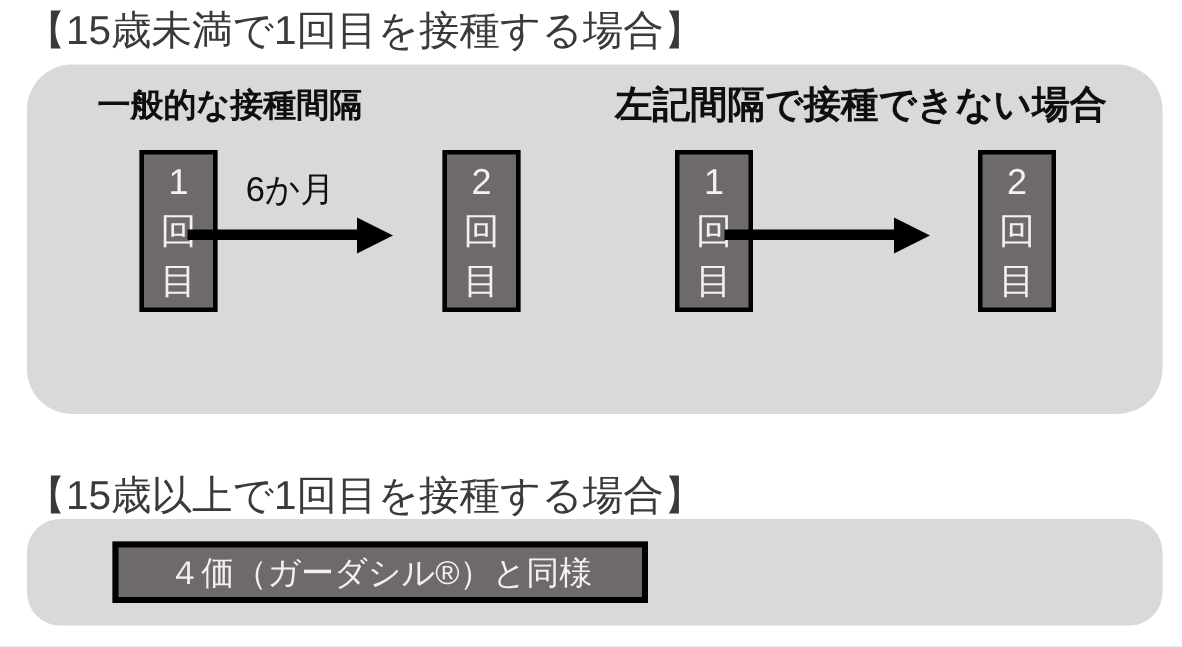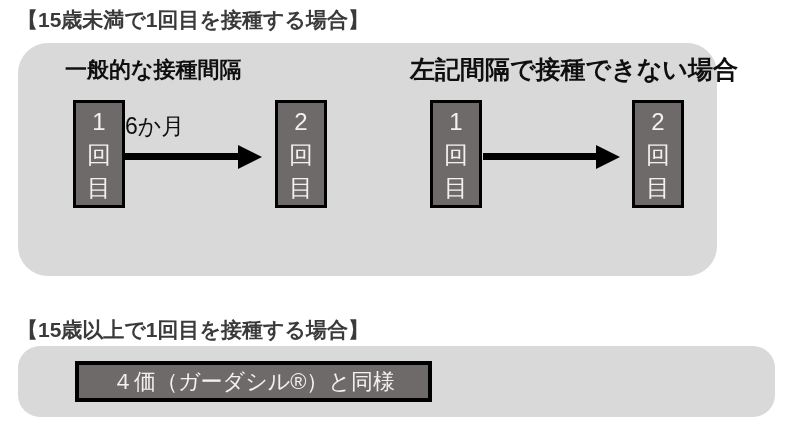--- a/index.html
+++ b/index.html
@@ -6,50 +6,50 @@
   body {
     width: 788px; height: 431px;
     background: var(--page_bg, #ffffff);
     font-family: "Liberation Sans", "DejaVu Sans", sans-serif;
     position: relative; overflow: hidden;
   }
   .abs { position: absolute; }
 
   .bracket-heading {
     color: var(--heading_text, #3a3a3a);
-    font-size: 21px; line-height: 30px; white-space: nowrap; font-weight: bold;
+    font-size: 27px; line-height: 30px; white-space: nowrap;
   }
   #heading-under15 { left: 17px; top: 5px; }
   #heading-over15  { left: 17px; top: 299px; margin-top: 16px; }
 
   .panel {
     background: var(--panel_bg, #d9d9d9);
   }
   #panel-under15 {
-    left: 18px; top: 43px; width: 699px; height: 233px;
+    left: 18px; top: 43px; width: 757px; height: 233px;
     border-radius: 30px;
   }
   #panel-over15 {
     left: 18px; top: 346px; width: 757px; height: 71px;
     border-radius: 22px;
   }
 
   .sub-title {
     position: absolute;
     font-weight: bold; color: #0f0f0f; white-space: nowrap;
   }
   #standard-title    { left: 47px;  top: 12px; font-size: 22px; }
   #alternative-title { left: 392px; top: 10px; font-size: 25px; }
 
   .dose-box {
     position: absolute; top: 57px;
     width: 52px; height: 108px; box-sizing: border-box;
     background: var(--dose_box_bg, #6e6a6a);
     border: 3px solid var(--dose_box_border, #000000);
-    display: flex; align-items: center; justify-content: center;
+    display: flex; align-items: center; justify-content: center; margin-left: 20px;
   }
   .dose-box .stack {
     display: block; width: 25px;
     color: var(--dose_box_text, #f3f0f0);
     font-size: 24px; line-height: 33px;
     text-align: center; word-break: break-all;
   }
   #dose1-standard    { left: 55px;  }
   #dose2-standard    { left: 257px; }
   #dose1-alternative { left: 412px; }
@@ -63,21 +63,21 @@
     background: var(--arrow, #000000);
   }
   .arrow-head {
     position: absolute; left: 113px; top: 0; width: 0; height: 0;
     border-left: 24px solid var(--arrow, #000000);
     border-top: 12px solid transparent;
     border-bottom: 12px solid transparent;
   }
 
   .interval-label {
-    position: absolute; width: 137px; text-align: left;
+    position: absolute; width: 137px; text-align: center;
     color: #0f0f0f; white-space: nowrap;
   }
   #interval-label-standard    { left: 107px; top: 68px; font-size: 23px; }
   #interval-label-alternative { left: 465px; top: 74px; font-size: 22px; }
 
   #footnote {
     position: absolute; left: 37px; top: 192px;
     font-size: 23px; letter-spacing: 1px;
     color: var(--body_text, #111111); white-space: nowrap;
   }

